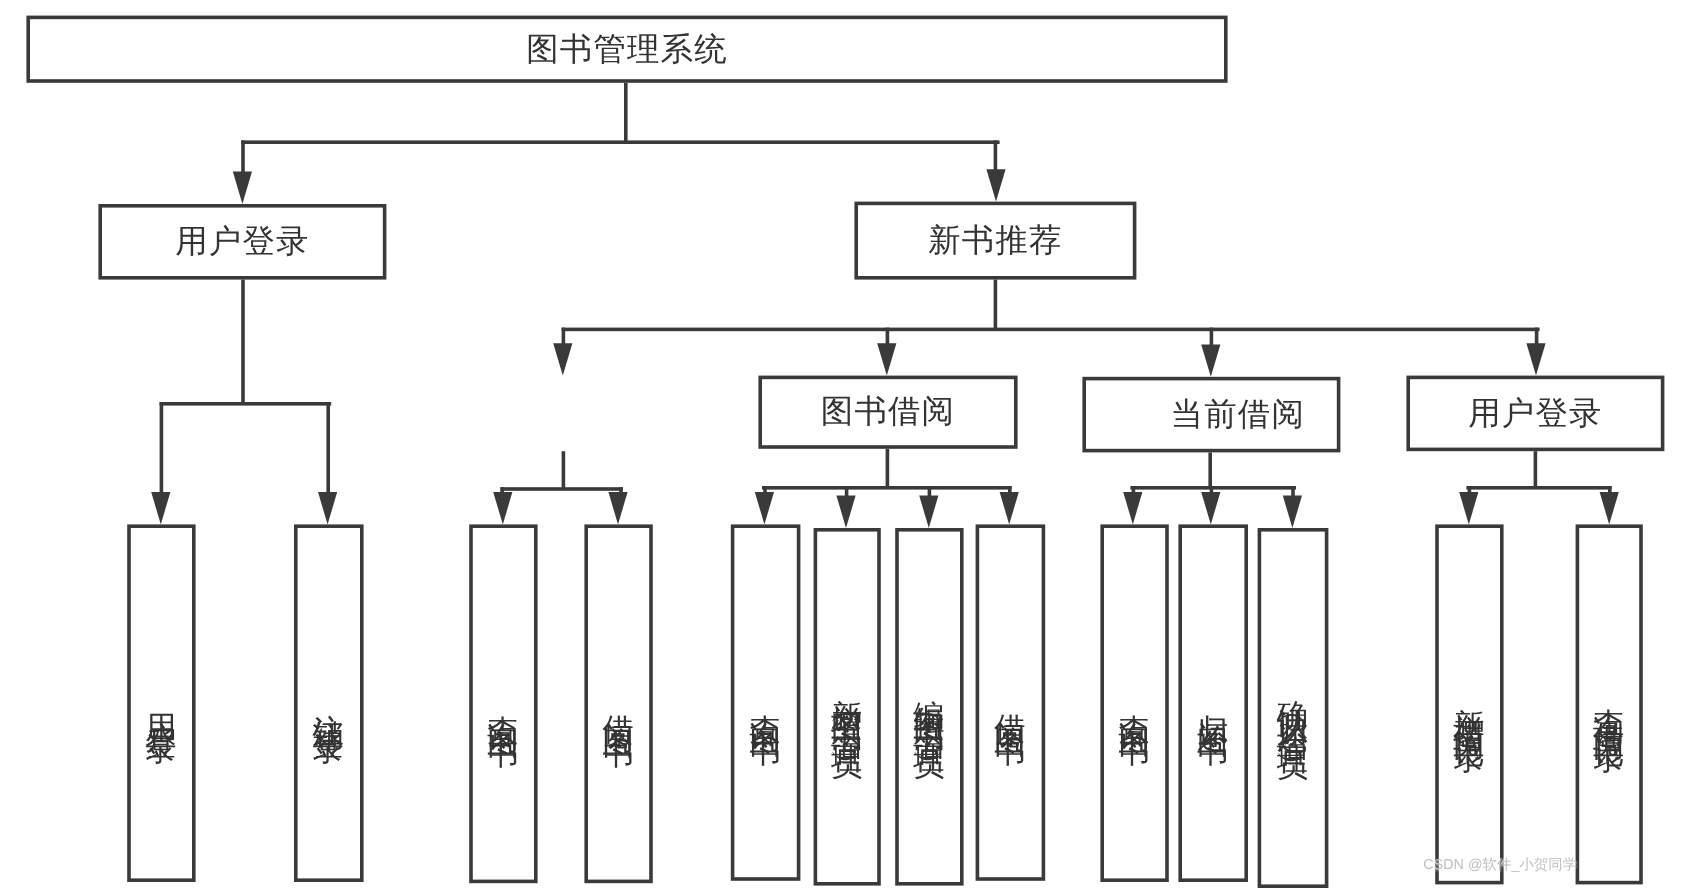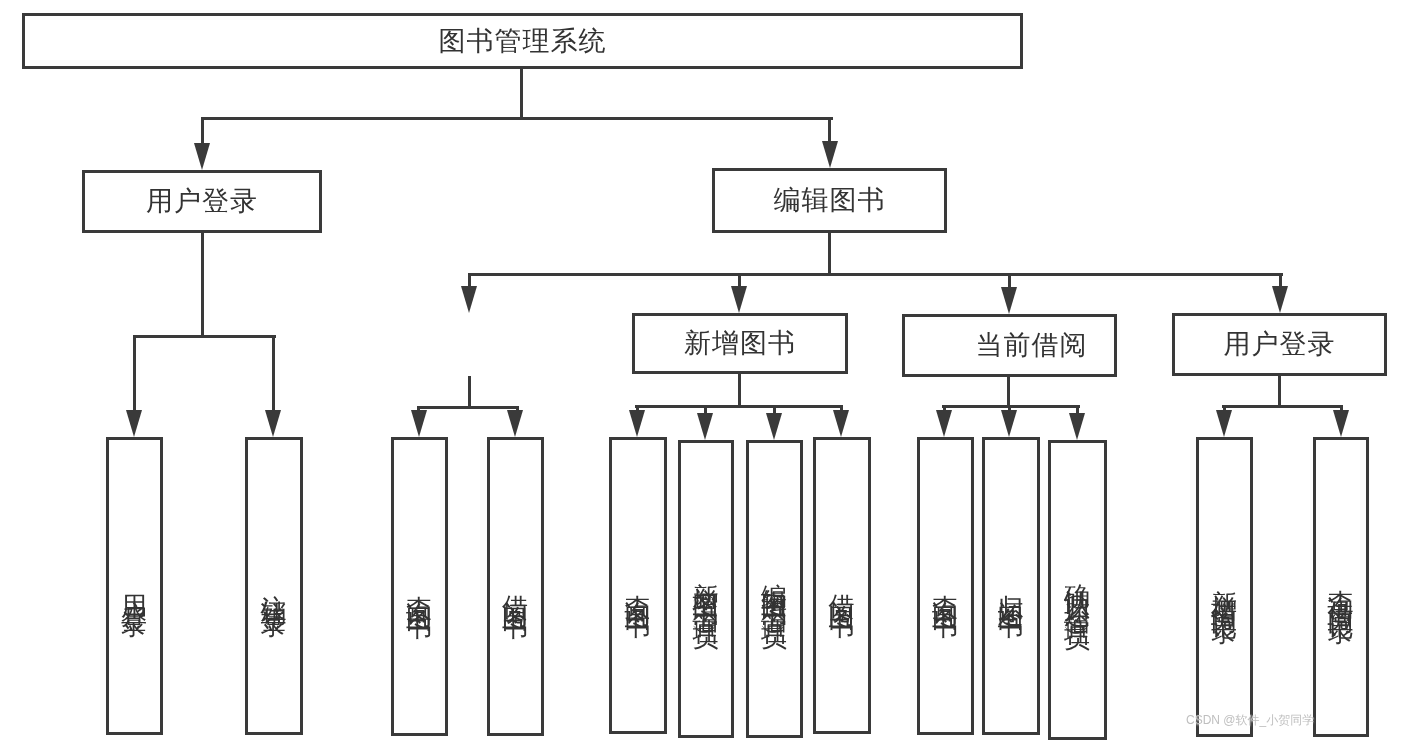--- a/index.html
+++ b/index.html
@@ -69,21 +69,21 @@
   <div class="box hbox" style="left:22px;top:13px;width:1001px;height:56px;">图书管理系统</div>
 
   <div class="line" style="left:520px;top:69px;width:3px;height:50px;"></div>
   <div class="line" style="left:201px;top:117px;width:632px;height:3px;"></div>
   <div class="line" style="left:201px;top:117px;width:3px;height:28px;"></div>
   <div class="arrowhead" style="left:194px;top:143px;"></div>
   <div class="line" style="left:828px;top:117px;width:3px;height:26px;"></div>
   <div class="arrowhead" style="left:822px;top:141px;"></div>
 
   <div class="box hbox" style="left:82px;top:170px;width:240px;height:63px;">用户登录</div>
-  <div class="box hbox" style="left:712px;top:168px;width:235px;height:65px;">编辑图书</div>
+  <div class="box hbox" style="left:712px;top:168px;width:235px;height:65px;">新书推荐</div>
 
   <div class="line" style="left:201px;top:233px;width:3px;height:104px;"></div>
   <div class="line" style="left:133px;top:335px;width:143px;height:3px;"></div>
   <div class="line" style="left:133px;top:335px;width:3px;height:77px;"></div>
   <div class="arrowhead" style="left:126px;top:410px;"></div>
   <div class="line" style="left:272px;top:335px;width:3px;height:77px;"></div>
   <div class="arrowhead" style="left:265px;top:410px;"></div>
 
   <div class="box vbox" style="left:106px;top:437px;width:57px;height:298px;">用户登录</div>
   <div class="box vbox" style="left:245px;top:437px;width:58px;height:298px;">注销登录</div>
@@ -92,21 +92,21 @@
   <div class="line" style="left:468px;top:273px;width:815px;height:3px;"></div>
   <div class="line" style="left:468px;top:273px;width:3px;height:15px;"></div>
   <div class="arrowhead" style="left:461px;top:286px;"></div>
   <div class="line" style="left:738px;top:273px;width:3px;height:15px;"></div>
   <div class="arrowhead" style="left:731px;top:286px;"></div>
   <div class="line" style="left:1008px;top:273px;width:3px;height:15px;"></div>
   <div class="arrowhead" style="left:1001px;top:287px;"></div>
   <div class="line" style="left:1279px;top:273px;width:3px;height:15px;"></div>
   <div class="arrowhead" style="left:1272px;top:286px;"></div>
 
-  <div class="box hbox" style="left:632px;top:313px;width:216px;height:61px;">新增图书</div>
+  <div class="box hbox" style="left:632px;top:313px;width:216px;height:61px;">图书借阅</div>
   <div class="box hbox" style="left:902px;top:314px;width:215px;height:63px;padding-left:44px;">当前借阅</div>
   <div class="box hbox" style="left:1172px;top:313px;width:215px;height:63px;">用户登录</div>
 
   <div class="line" style="left:468px;top:376px;width:3px;height:32px;"></div>
   <div class="line" style="left:417px;top:406px;width:102px;height:3px;"></div>
   <div class="line" style="left:417px;top:406px;width:3px;height:6px;"></div>
   <div class="arrowhead" style="left:411px;top:410px;"></div>
   <div class="line" style="left:516px;top:406px;width:3px;height:6px;"></div>
   <div class="arrowhead" style="left:507px;top:410px;"></div>
 

